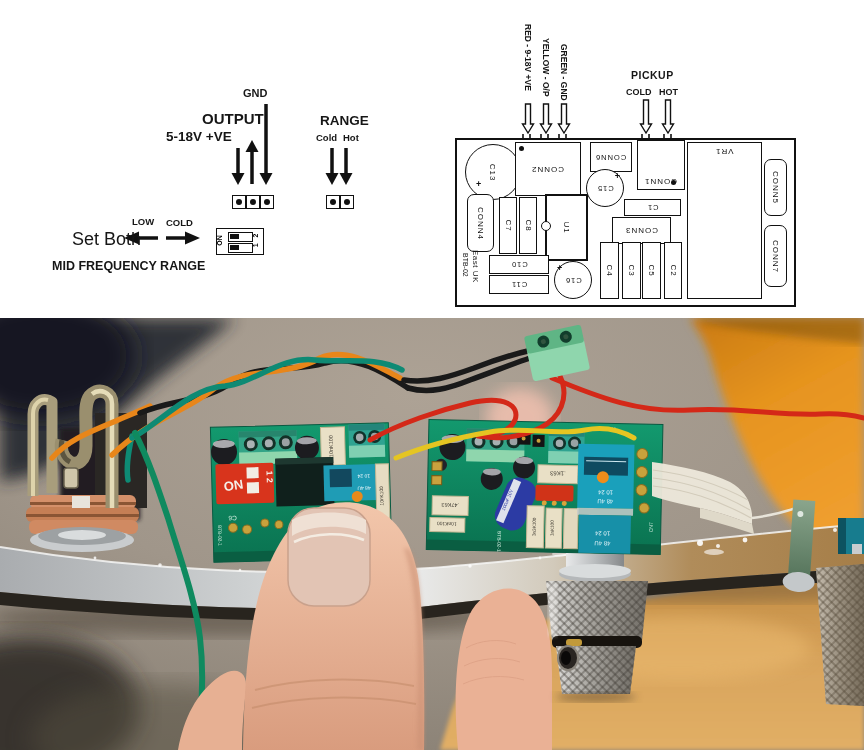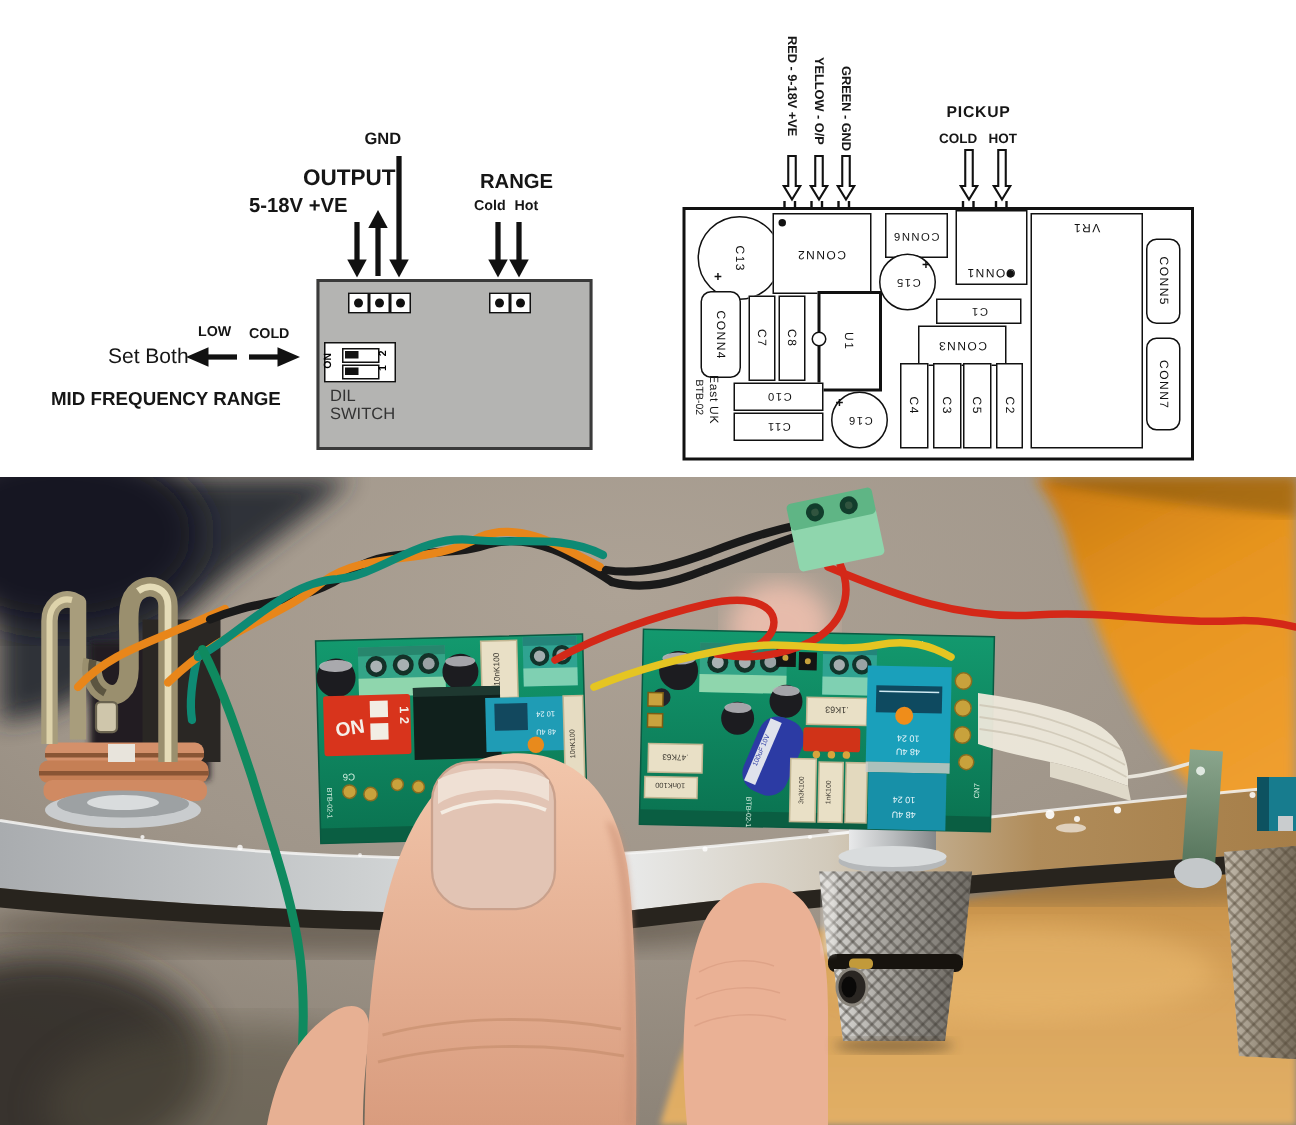--- a/index.html
+++ b/index.html
@@ -83,29 +83,23 @@
   </svg>
 
   <div class="lbl b" style="left:243px;top:87px;font-size:11px">GND</div>
   <div class="lbl b" style="left:202px;top:111px;font-size:15px">OUTPUT</div>
   <div class="lbl b" style="left:166px;top:130px;font-size:13.5px">5-18V +VE</div>
   <div class="lbl b" style="left:320px;top:114px;font-size:13.5px">RANGE</div>
   <div class="lbl b" style="left:316px;top:133px;font-size:9.5px">Cold</div>
   <div class="lbl b" style="left:343px;top:133px;font-size:9.5px">Hot</div>
   <div class="lbl b" style="left:132px;top:217px;font-size:9.5px">LOW</div>
   <div class="lbl b" style="left:166px;top:218px;font-size:9.5px">COLD</div>
-  <div class="lbl" style="left:72px;top:230px;font-size:14px">Set Both</div>
-  <div class="lbl b" style="left:34px;top:260px;font-size:12.5px">MID FREQUENCY RANGE</div>
-
-  <div id="module-box">
-    <div class="lbl" style="left:7px;top:70px;font-size:11px;color:#333">
-      <div>DIL</div>
-      <div>SWITCH</div>
-    </div>
-  </div>
+  <div class="lbl" style="left:72px;top:230px;font-size:18px">Set Both</div>
+  <div class="lbl b" style="left:52px;top:260px;font-size:12.5px">MID FREQUENCY RANGE</div>
+
   <div class="pad" style="left:231.5px;top:195px">
       <i></i>
     </div>
   <div class="pad" style="left:245.5px;top:195px">
       <i></i>
     </div>
   <div class="pad" style="left:259.5px;top:195px">
       <i></i>
     </div>
   <div class="pad" style="left:325.5px;top:195px">

